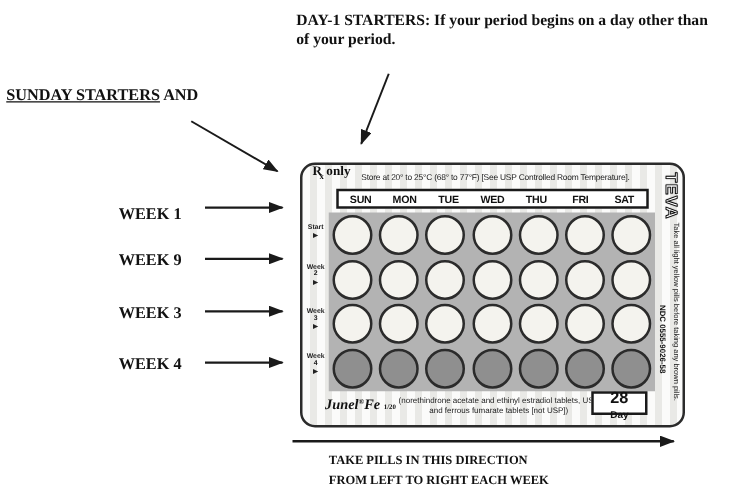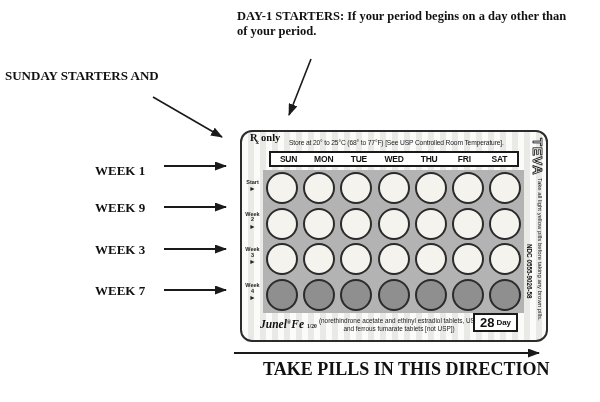--- a/index.html
+++ b/index.html
@@ -4,23 +4,23 @@
 <style>
   html,body{margin:0;padding:0;background:#fff;}
   #stage{position:relative;width:600px;height:402px;background:#fff;overflow:hidden;
          font-family:"Liberation Serif", serif;color:#111;}
 
   
   .note{position:absolute;font-weight:bold;font-size:12.5px;line-height:15px;}
   #day1-note{left:237px;top:9px;width:345px;}
   #day1-note .u{}
   #start-here-note{left:5px;top:68px;width:200px;font-size:13px;line-height:15px;}
-  #start-here-note .u{}
+  #start-here-note .u{text-decoration:underline;}
   .week-row{position:absolute;left:95px;font-weight:bold;font-size:13px;}
-  #direction-note{left:263px;top:361px;font-weight:bold;font-size:18px;line-height:16px;}
+  #direction-note{left:263px;top:361px;font-weight:bold;font-size:10px;line-height:16px;}
 
   
   #arrow-layer{position:absolute;left:0;top:0;width:600px;height:402px;pointer-events:none;}
   #arrow-layer line{stroke:#1a1a1a;}
 
   
   #pack{position:absolute;left:240px;top:130px;width:308px;height:212px;box-sizing:border-box;
         border:2px solid #2b2b2b;border-radius:12px;overflow:hidden;
         background:repeating-linear-gradient(90deg,var(--pack-stripe-light) 0 6px,var(--pack-stripe-dark) 6px 12px);
         font-family:"Liberation Sans", sans-serif;}
@@ -37,21 +37,21 @@
   .row-label{position:absolute;left:1px;width:19px;text-align:center;font-size:5.5px;line-height:5.5px;
         font-weight:bold;color:#222;}
   .row-label .mini-arrow{font-size:7px;line-height:7px;display:block;}
   #brand-line{position:absolute;left:18px;top:186px;font-family:"Liberation Serif",serif;
         font-style:italic;font-weight:bold;font-size:11.5px;}
   #brand-line .reg{font-size:6px;vertical-align:4px;}
   #brand-line .strength{font-size:5.5px;font-style:normal;}
   #composition-text{position:absolute;left:76px;top:185px;width:162px;text-align:center;
         font-size:6.4px;line-height:7.5px;color:#222;}
   #pill-count-box{position:absolute;left:231px;top:181px;width:45px;height:19px;box-sizing:border-box;
-        border:2px solid #1a1a1a;background:#fff;display:flex;align-items:center;justify-content:center;gap:2px;}
+        border:2px solid #1a1a1a;background:#fff;display:flex;align-items:center;justify-content:center;gap:2px;flex-direction:column;}
   #pill-count-box .n{font-weight:bold;font-size:13px;}
   #pill-count-box .d{font-weight:bold;font-size:8px;}
   .vert{position:absolute;transform:rotate(90deg);transform-origin:0 0;white-space:nowrap;}
   #teva-logo{left:303px;top:6px;font-weight:bold;font-size:13px;letter-spacing:1px;
         -webkit-text-stroke:0.7px #000;color:#fff;text-shadow:0 0 1px #000;}
   #side-note{left:301px;top:46px;font-size:6px;color:#222;}
   #ndc-code{left:291px;top:112px;font-size:6.3px;font-weight:bold;}
 </style>
 </head>
 <body>
@@ -63,21 +63,21 @@
     <div>of your period.</div>
   </div>
 
   <div id="start-here-note" class="note">
     <div><span class="u">SUNDAY STARTERS</span><span> AND</span></div>
   </div>
 
   <div class="week-row" style="top:163px">WEEK 1</div>
   <div class="week-row" style="top:200px">WEEK 9</div>
   <div class="week-row" style="top:242px">WEEK 3</div>
-  <div class="week-row" style="top:283px">WEEK 7</div>
+  <div class="week-row" style="top:283px">WEEK 4</div>
 
   <svg id="arrow-layer">
     <defs>
       <marker id="ah" markerUnits="userSpaceOnUse" markerWidth="12" markerHeight="9" refX="11" refY="4.5" orient="auto">
         <path d="M0,0 L12,4.5 L0,9 z" fill="#1a1a1a"></path>
       </marker>
     </defs>
     <line x1="153" y1="97" x2="222" y2="137" stroke-width="1.6" marker-end="url(#ah)"></line>
     <line x1="311" y1="59" x2="289" y2="115" stroke-width="1.6" marker-end="url(#ah)"></line>
     <line x1="164" y1="166" x2="226" y2="166" stroke-width="1.8" marker-end="url(#ah)"></line>
@@ -150,15 +150,16 @@
         <span class="d">Day</span>
     </div>
 
     <div id="teva-logo" class="vert">TEVA</div>
     <div id="side-note" class="vert">Take all light yellow pills before taking any brown pills.</div>
     <div id="ndc-code" class="vert">NDC 0555-9026-58</div>
   </div>
 
   <div id="direction-note" class="note">
     <div>TAKE PILLS IN THIS DIRECTION</div>
+    <div>FROM LEFT TO RIGHT EACH WEEK</div>
   </div>
 
 </div>
 
 </body></html>

